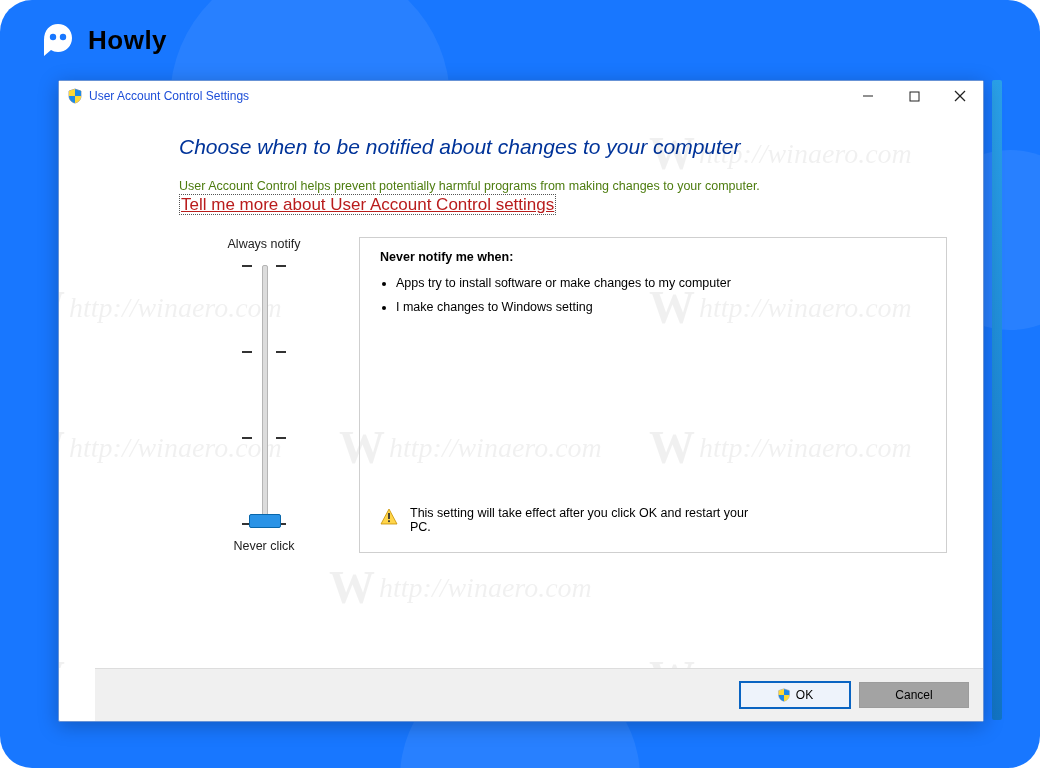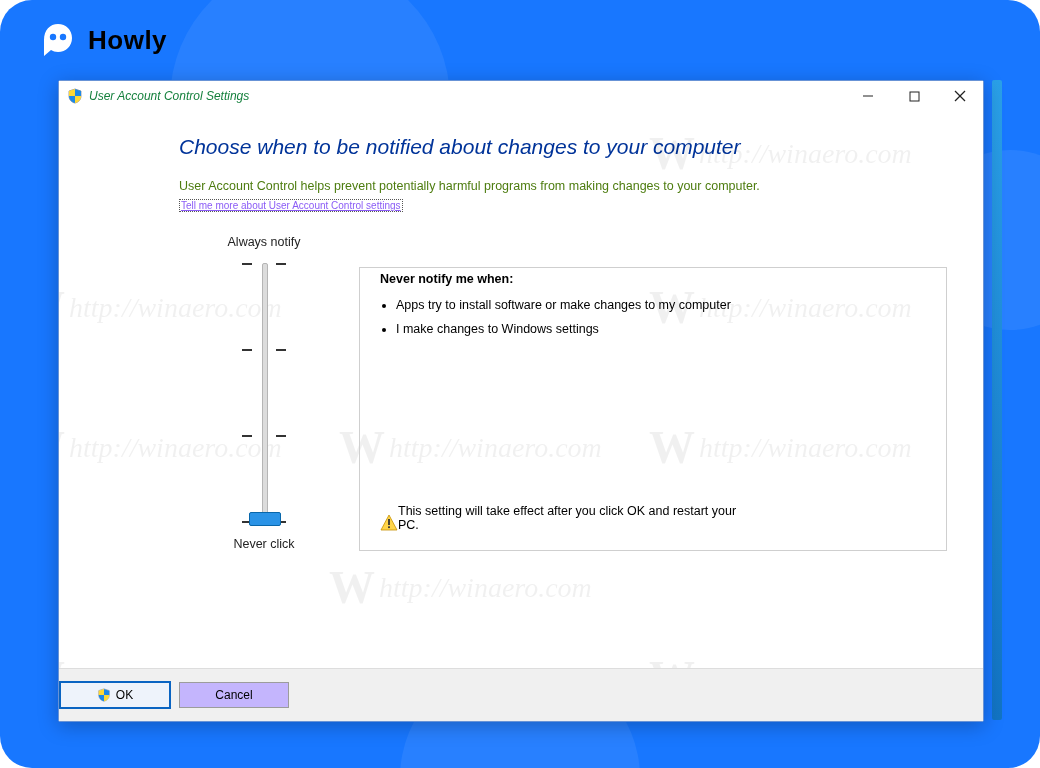--- a/index.html
+++ b/index.html
@@ -71,24 +71,23 @@
     display: flex;
     flex-direction: column;
     border-radius: 2px;
   }
   .titlebar {
     height: 30px;
     display: flex;
     align-items: center;
     padding: 0 0 0 8px;
     font-size: 12px;
-    color: #15803d;
+    color: #1d4ed8;
     position: relative;
     background: #fff;
-    font-style: italic;
   }
   .titlebar .shield {
     width: 16px; height: 16px; margin-right: 6px;
   }
   .winbtns {
     position: absolute;
     right: 0; top: 0;
     height: 30px;
     display: flex;
   }
@@ -130,22 +129,22 @@
     font-size: 21px;
     margin: 6px 0 20px 0;
     font-style: italic;
   }
   .desc {
     font-size: 12.5px;
     color: #4d7c0f;
     margin: 0 0 2px 0;
   }
   a.helplink {
-    font-size: 10px;
-    color: #8b5cf6;
+    font-size: 17px;
+    color: #b91c1c;
     text-decoration: underline;
     border: 1px dotted #555;
     padding: 0 1px;
   }
 
   .body-row {
     display: flex;
     margin-top: 22px;
   }
   .slider-col {
@@ -191,56 +190,57 @@
     margin-left: -15px;
     background: #2a93e6;
     border: 1px solid #0866aa;
     border-radius: 2px;
     bottom: -3px;
   }
 
   .info-box {
     flex: 1;
     border: 1px solid #cfcfcf;
-    padding: 4px 20px 14px 20px;
+    padding: 12px 20px 14px 20px;
     margin-left: 10px;
     min-height: 250px;
     position: relative;
     font-size: 12.5px;
-    margin-top: 32px;
   }
   .info-title { font-weight: 700; margin-bottom: 12px; }
   .info-box ul { margin: 0 0 0 16px; padding:0; }
   .info-box li { margin-bottom: 10px; max-width: 360px; }
   .warn-row {
     position: absolute;
     left: 20px; right: 20px;
     bottom: 18px;
     display: flex;
-    align-items: flex-end;
+    gap: 12px;
   }
   .warn-icon {
     width: 18px; height: 18px; flex: 0 0 18px; margin-top:2px;
   }
   .warn-text { max-width: 360px; }
 
   .footer {
     height: 52px;
     background: #f0f0f0;
     border-top: 1px solid #ddd;
     display: flex;
+    justify-content: flex-end;
     align-items: center;
     padding-right: 14px;
     gap: 8px;
+    margin-left: 36px;
   }
   .btn {
     height: 24px;
     min-width: 88px;
     font-size: 12px;
-    background: #c4b5fd;
+    background: #a3a3a3;
     border: 1px solid #9c9c9c;
     display: flex;
     align-items: center;
     justify-content: center;
     gap: 5px;
     padding: 0 10px;
   }
   .btn.primary {
     border: 2px solid #0a64c2;
     background: #eef3fb;
@@ -329,21 +329,21 @@
               <div class="tick r" style="top:258px"></div>
             <div class="slider-thumb"></div>
           </div>
           <div class="slider-label bottom">Never click</div>
         </div>
 
         <div class="info-box">
           <div class="info-title">Never notify me when:</div>
           <ul>
             <li>Apps try to install software or make changes to my computer</li>
-            <li>I make changes to Windows settings</li>
+            <li>I make changes to Windows setting</li>
           </ul>
           <div class="warn-row">
             <svg class="warn-icon" viewBox="0 0 18 18">
               <path d="M9 1 L17 16 H1 Z" fill="#ffd54a" stroke="#c79100" stroke-width="0.8"></path>
               <rect x="8.1" y="5" width="1.8" height="6" fill="#333"></rect>
               <rect x="8.1" y="12.3" width="1.8" height="1.8" fill="#333"></rect>
             </svg>
             <div class="warn-text">This setting will take effect after you click OK and restart your PC.</div>
           </div>
         </div>

